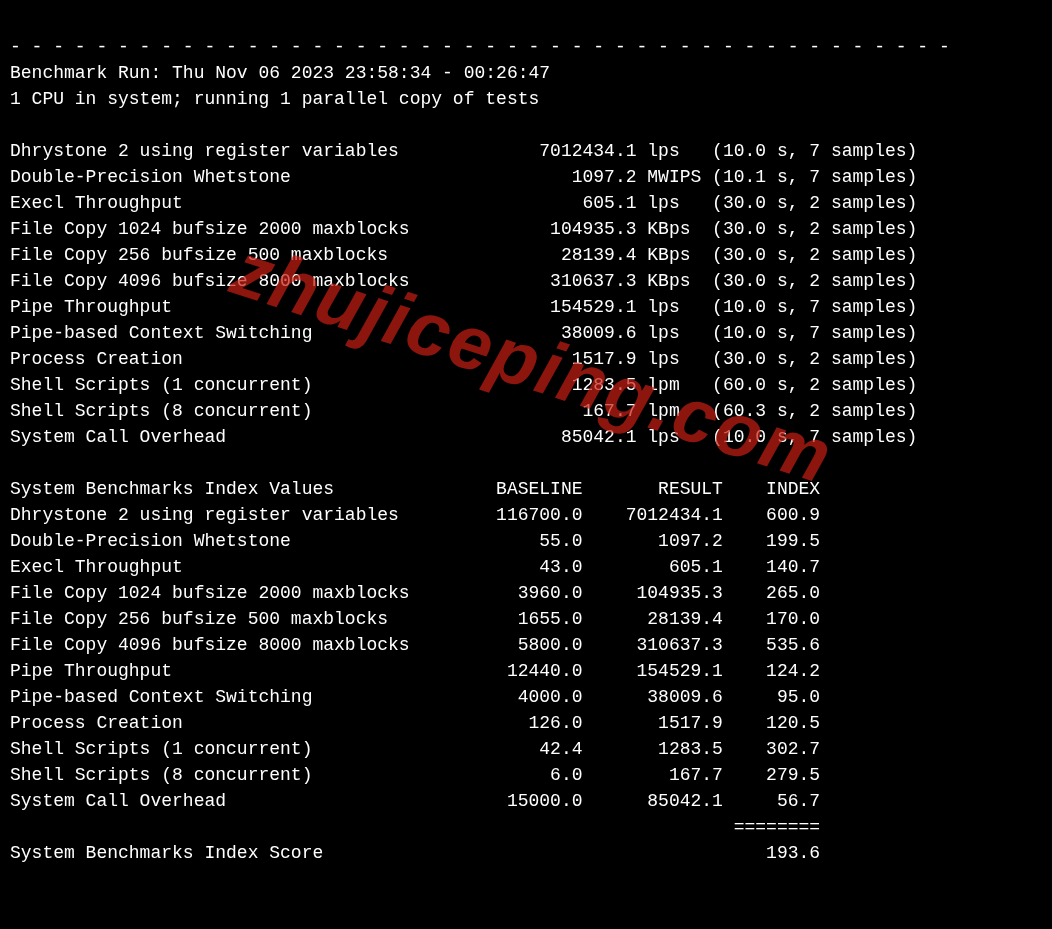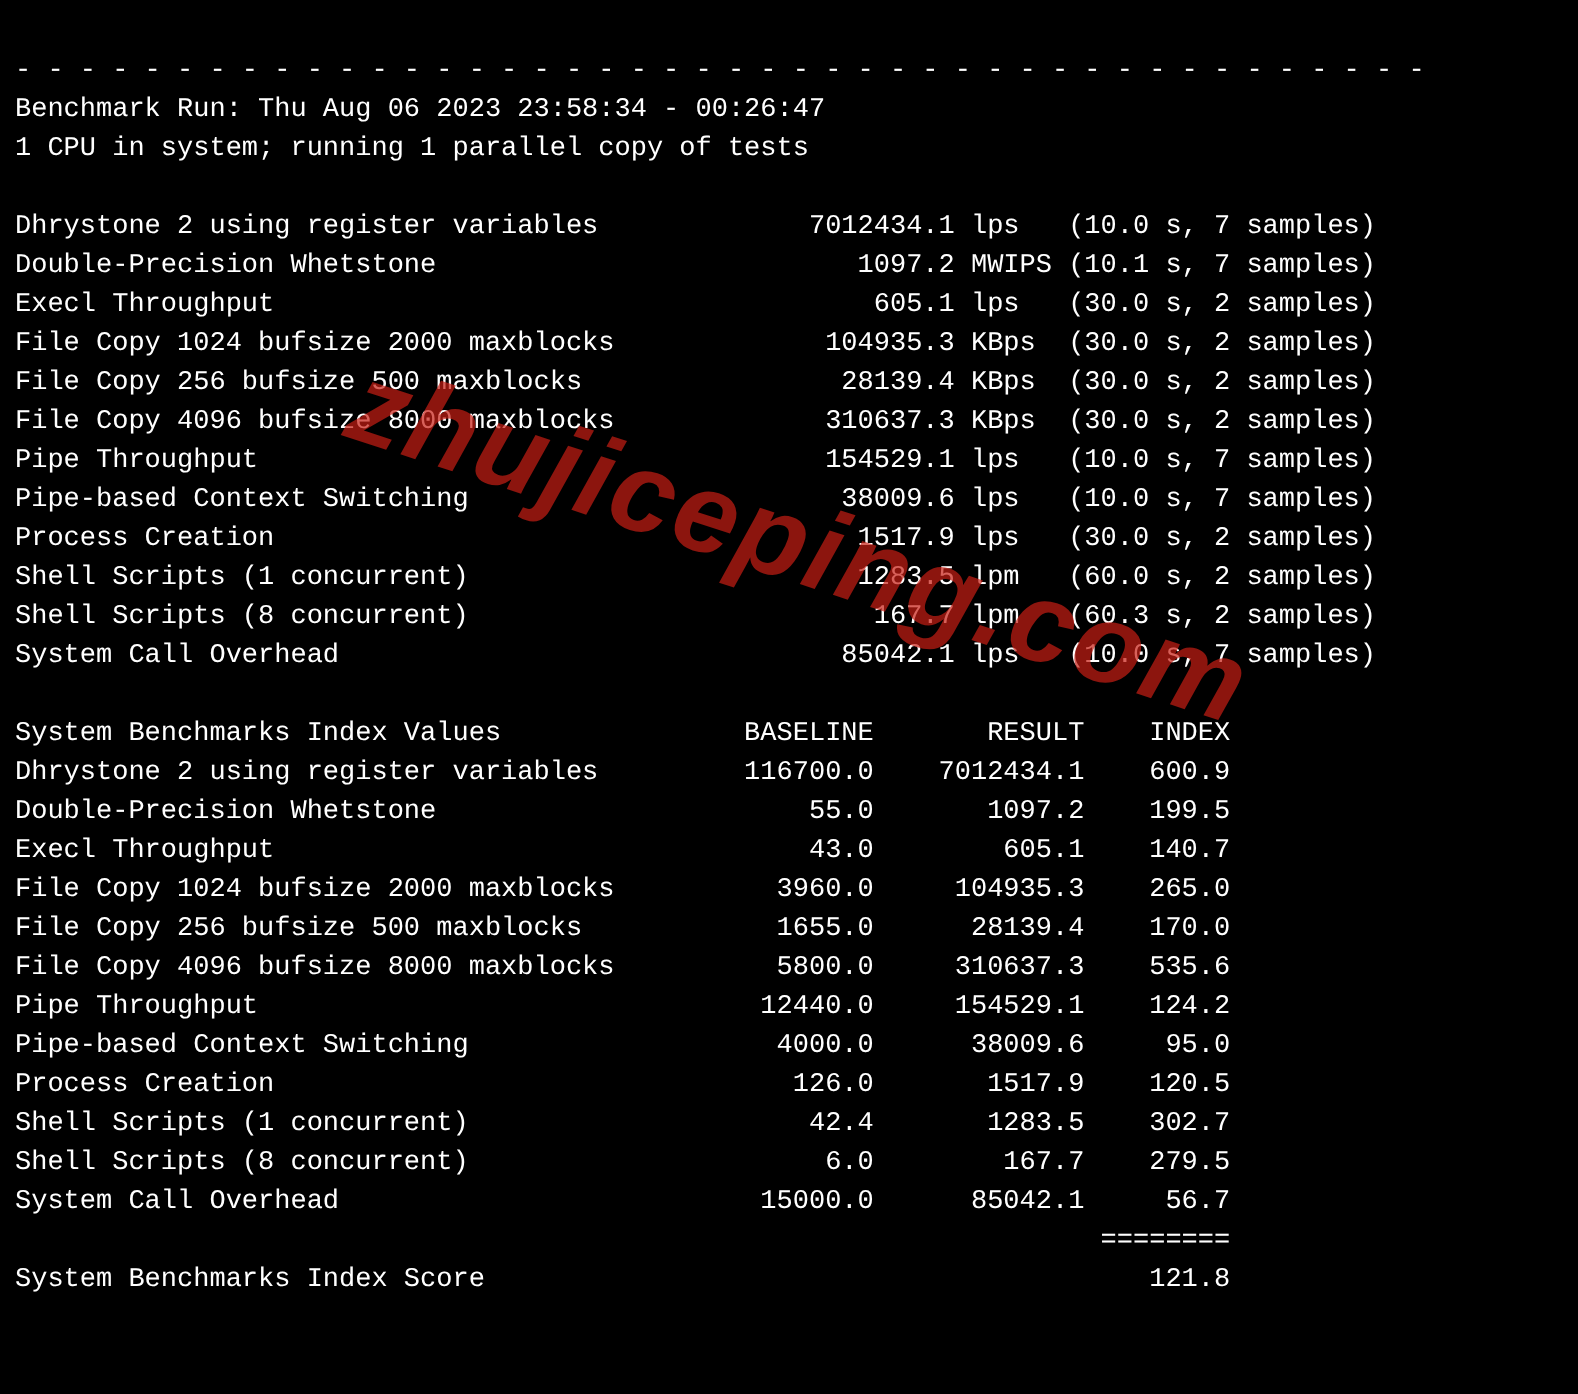--- a/index.html
+++ b/index.html
@@ -31,21 +31,21 @@
     transform: rotate(18deg);
     pointer-events: none;
     letter-spacing: 2px;
   }
 </style>
 </head>
 <body>
 
 <div class="term">
 <span>- - - - - - - - - - - - - - - - - - - - - - - - - - - - - - - - - - - - - - - - - - - -</span>
-<span>Benchmark Run: Thu Aug 06 2023 23:58:34 - 00:26:47</span>
+<span>Benchmark Run: Thu Nov 06 2023 23:58:34 - 00:26:47</span>
 <span>1 CPU in system; running 1 parallel copy of tests</span>
 
 <span id="bench-block">Dhrystone 2 using register variables             7012434.1 lps   (10.0 s, 7 samples)
 Double-Precision Whetstone                          1097.2 MWIPS (10.1 s, 7 samples)
 Execl Throughput                                     605.1 lps   (30.0 s, 2 samples)
 File Copy 1024 bufsize 2000 maxblocks             104935.3 KBps  (30.0 s, 2 samples)
 File Copy 256 bufsize 500 maxblocks                28139.4 KBps  (30.0 s, 2 samples)
 File Copy 4096 bufsize 8000 maxblocks             310637.3 KBps  (30.0 s, 2 samples)
 Pipe Throughput                                   154529.1 lps   (10.0 s, 7 samples)
 Pipe-based Context Switching                       38009.6 lps   (10.0 s, 7 samples)
@@ -61,15 +61,15 @@
 File Copy 1024 bufsize 2000 maxblocks          3960.0     104935.3    265.0
 File Copy 256 bufsize 500 maxblocks            1655.0      28139.4    170.0
 File Copy 4096 bufsize 8000 maxblocks          5800.0     310637.3    535.6
 Pipe Throughput                               12440.0     154529.1    124.2
 Pipe-based Context Switching                   4000.0      38009.6     95.0
 Process Creation                                126.0       1517.9    120.5
 Shell Scripts (1 concurrent)                     42.4       1283.5    302.7
 Shell Scripts (8 concurrent)                      6.0        167.7    279.5
 System Call Overhead                          15000.0      85042.1     56.7</span>
 <span id="sep-line">                                                                   ========</span>
-<span id="final-line">System Benchmarks Index Score                                         121.8</span>
+<span id="final-line">System Benchmarks Index Score                                         193.6</span>
 <div class="watermark">zhujiceping.com</div>
 </div>
 
 </body></html>

